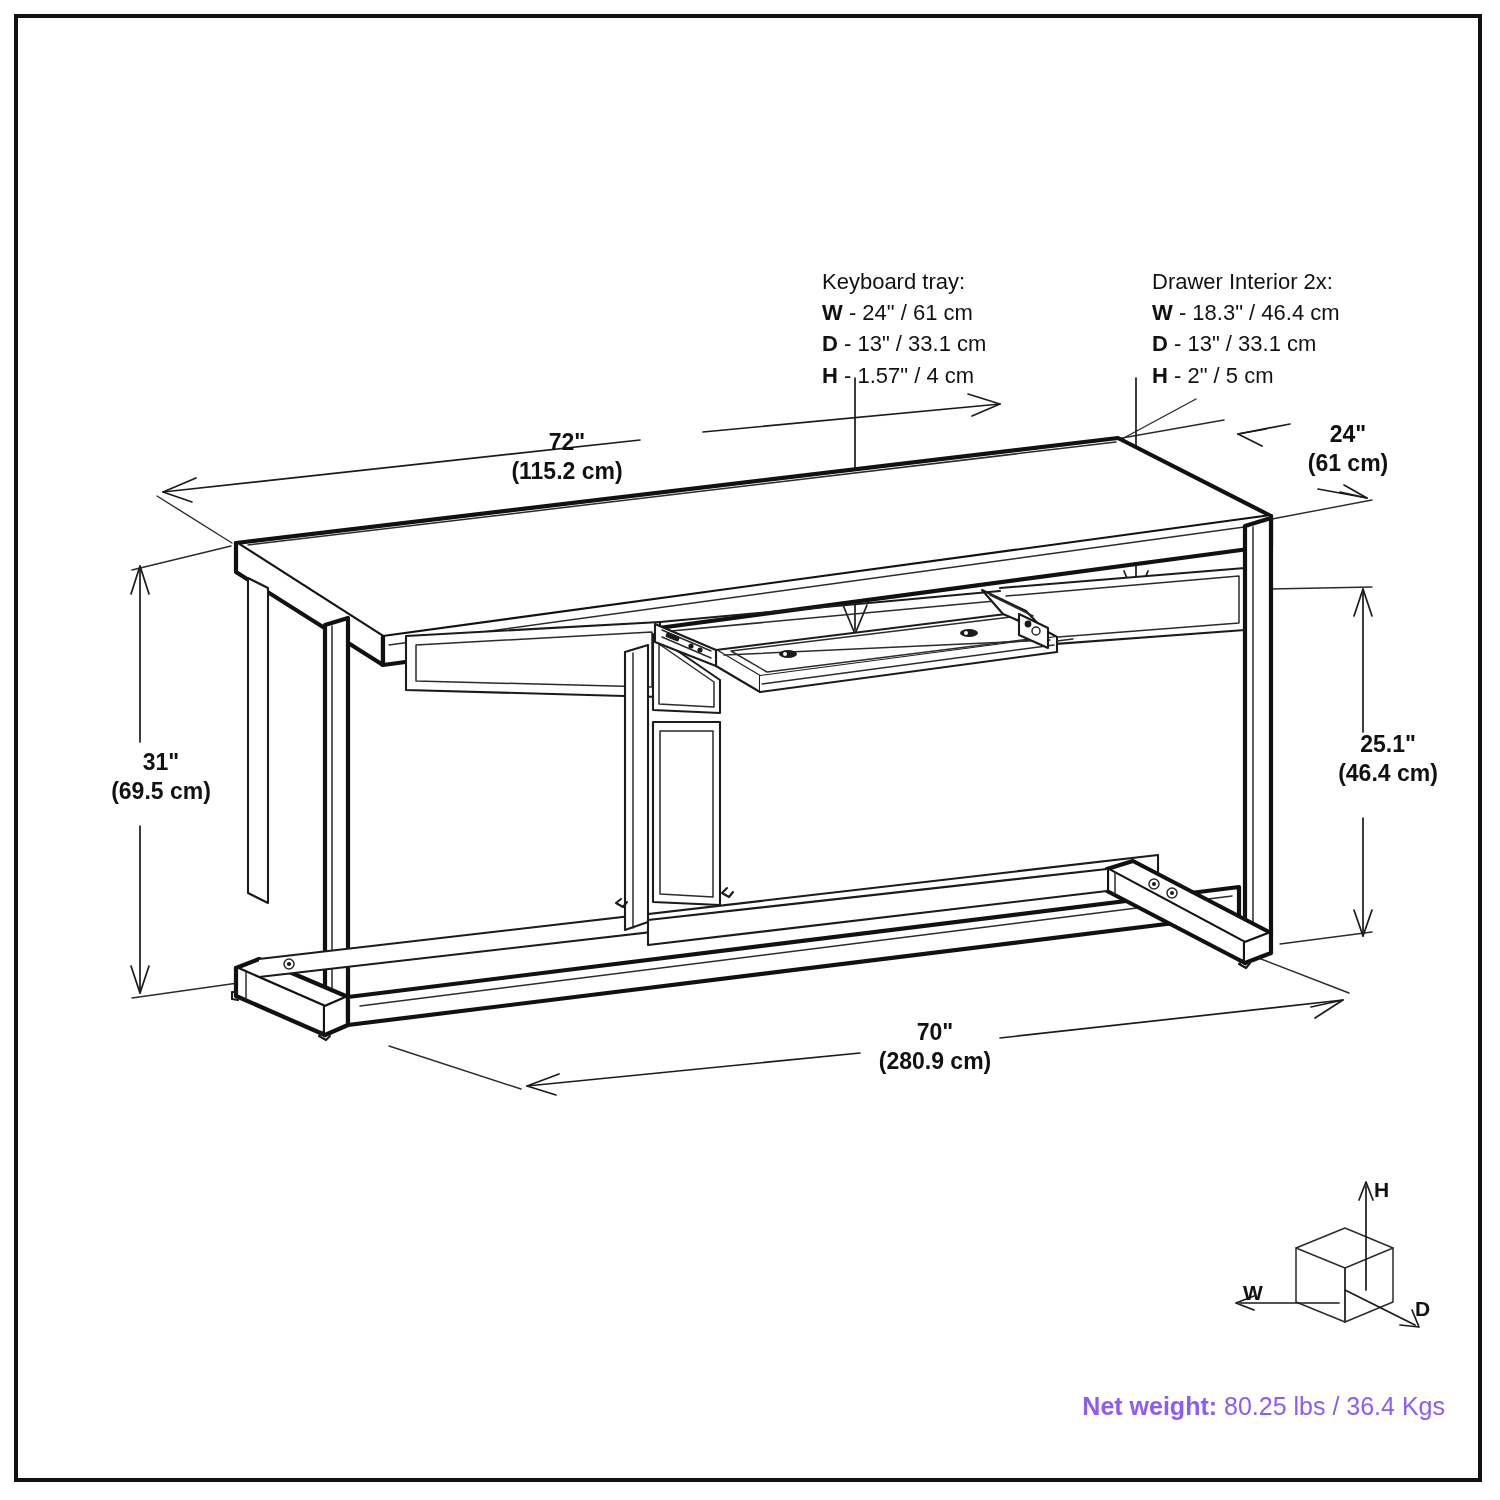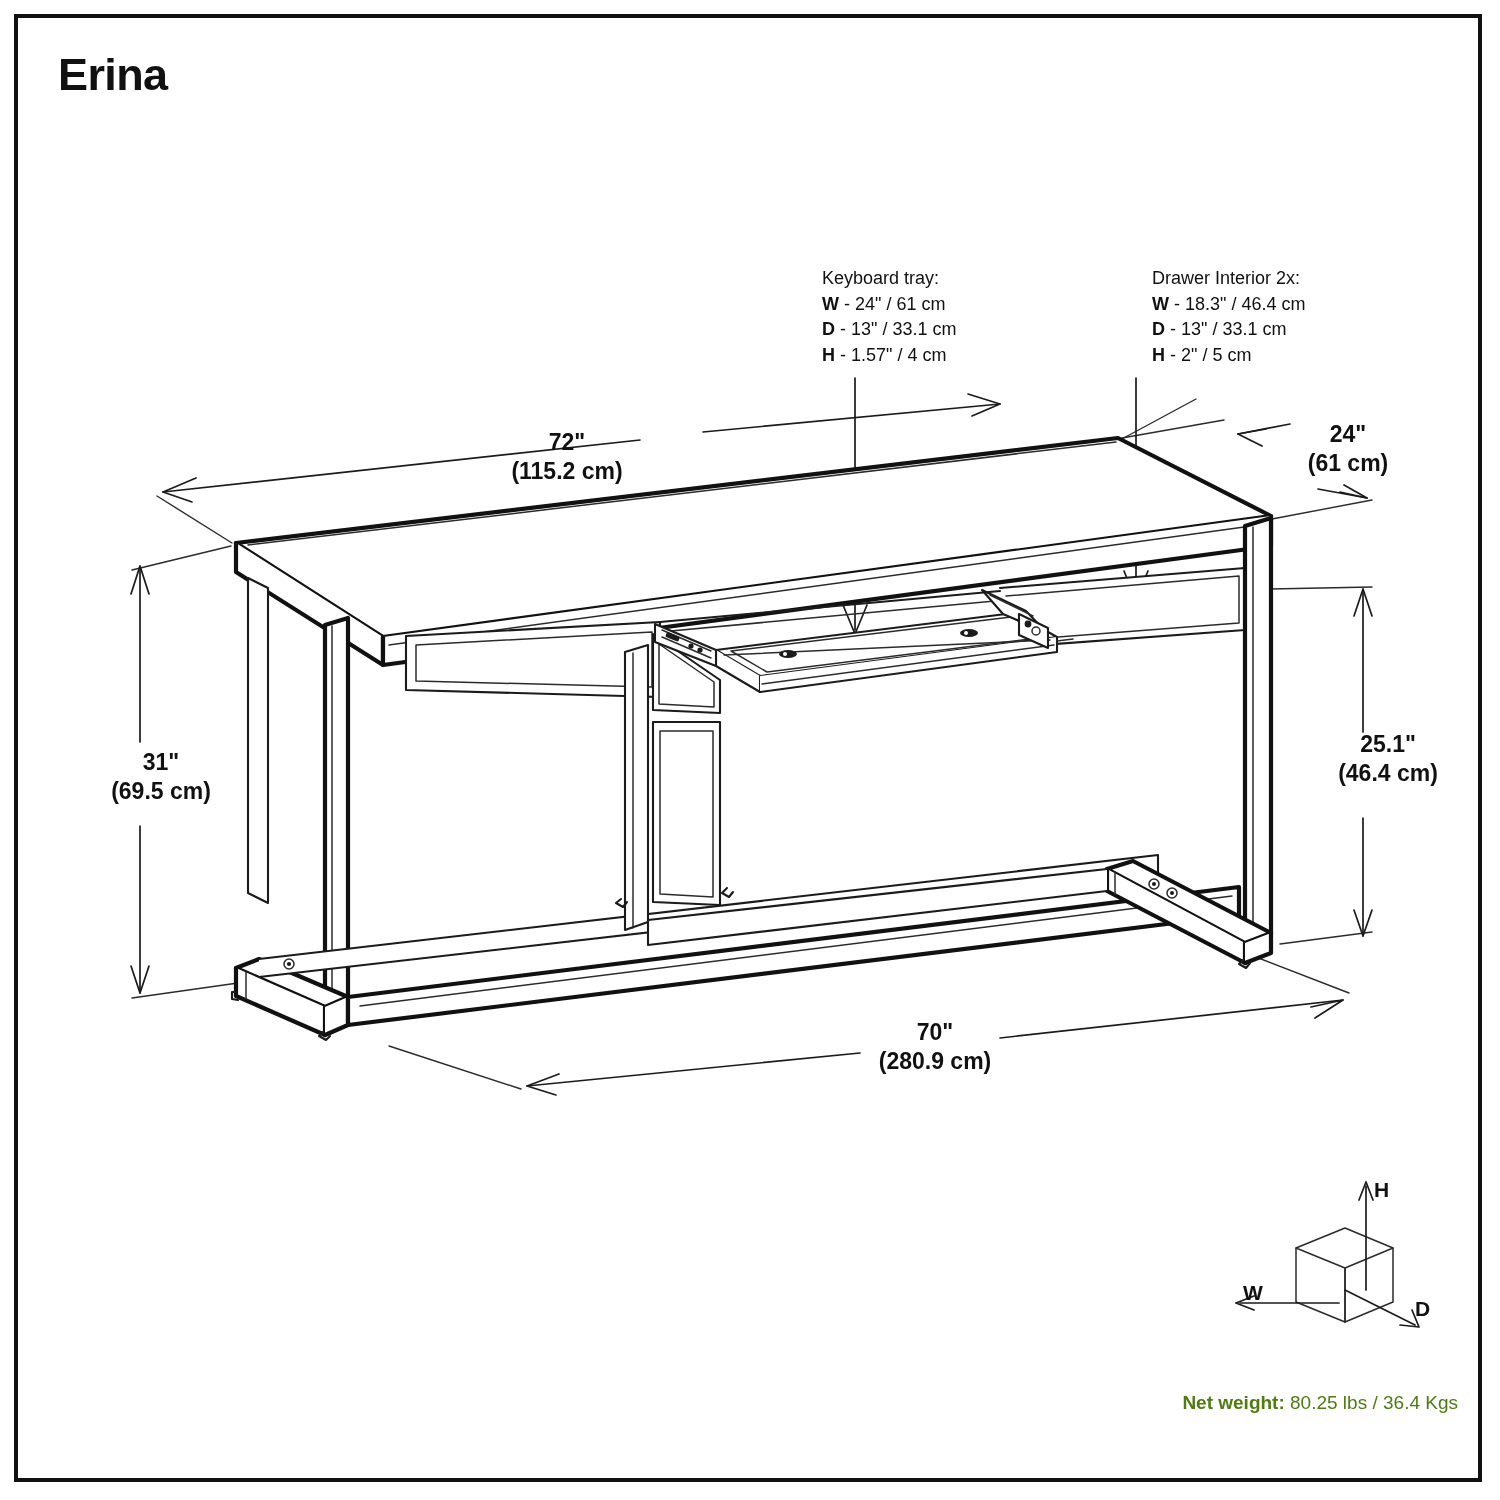--- a/index.html
+++ b/index.html
@@ -40,21 +40,21 @@
   .title-line {
     font-size: 45px;
     font-weight: bold;
     letter-spacing: -0.6px;
     color: #111111;
     display: block;
     white-space: nowrap;
   }
   .callout {
     position: absolute;
-    font-size: 18px;
+    font-size: 22px;
     line-height: 1.42;
     color: #111111;
     white-space: nowrap;
   }
   .callout .c-head { font-weight: normal; }
   .callout .c-row  { font-weight: normal; }
   .callout .c-row b { font-weight: bold; }
   #callout-keyboard { left: 822px; top: 266px; }
   #callout-drawer   { left: 1152px; top: 266px; }
 
@@ -79,24 +79,24 @@
     font-size: 21px;
     font-weight: bold;
     color: #111111;
   }
   #legend-h { left: 1374px; top: 1178px; }
   #legend-w { left: 1243px; top: 1281px; }
   #legend-d { left: 1415px; top: 1297px; }
 
   .weight-line {
     position: absolute;
-    right: 42px;
+    right: 55px;
     top: 1392px;
-    font-size: 19px;
-    color: #4d7c0f;
+    font-size: 25px;
+    color: #8b5cf6;
     white-space: nowrap;
   }
   .weight-line b { font-weight: bold; }
 
   svg { position: absolute; left: 0; top: 0; }
   .ln  { fill: none; stroke: #1b1b1b; stroke-width: 2.1; stroke-linejoin: round; stroke-linecap: round; }
   .ln-h{ fill: none; stroke: #111111; stroke-width: 4.2; stroke-linejoin: round; stroke-linecap: round; }
   .ln-t{ fill: none; stroke: #2b2b2b; stroke-width: 1.5; stroke-linejoin: round; stroke-linecap: round; }
   .dimln { fill: none; stroke: #1b1b1b; stroke-width: 1.7; stroke-linecap: round; }
   .dimln-thin { fill: none; stroke: #2b2b2b; stroke-width: 1.4; stroke-linecap: round; }
@@ -104,21 +104,20 @@
   .dark { fill: #1b1b1b; }
 </style>
 </head>
 <body>
 
 <div id="page">
 
   <div class="frame-border"></div>
 
   <div class="title-block">
-    <span class="title-line">Erina</span>
   </div>
 
   <svg width="1500" height="1500" viewBox="0 0 1500 1500">
 
     <g>
 
       <path class="dimln-thin" d="M 232 543 L 157 496"></path>
       <path class="dimln-thin" d="M 1120 440 L 1196 399"></path>
       <path class="dimln" d="M 163 492 L 640 440"></path>
       <path class="dimln" d="M 703 432 L 1000 404"></path>

